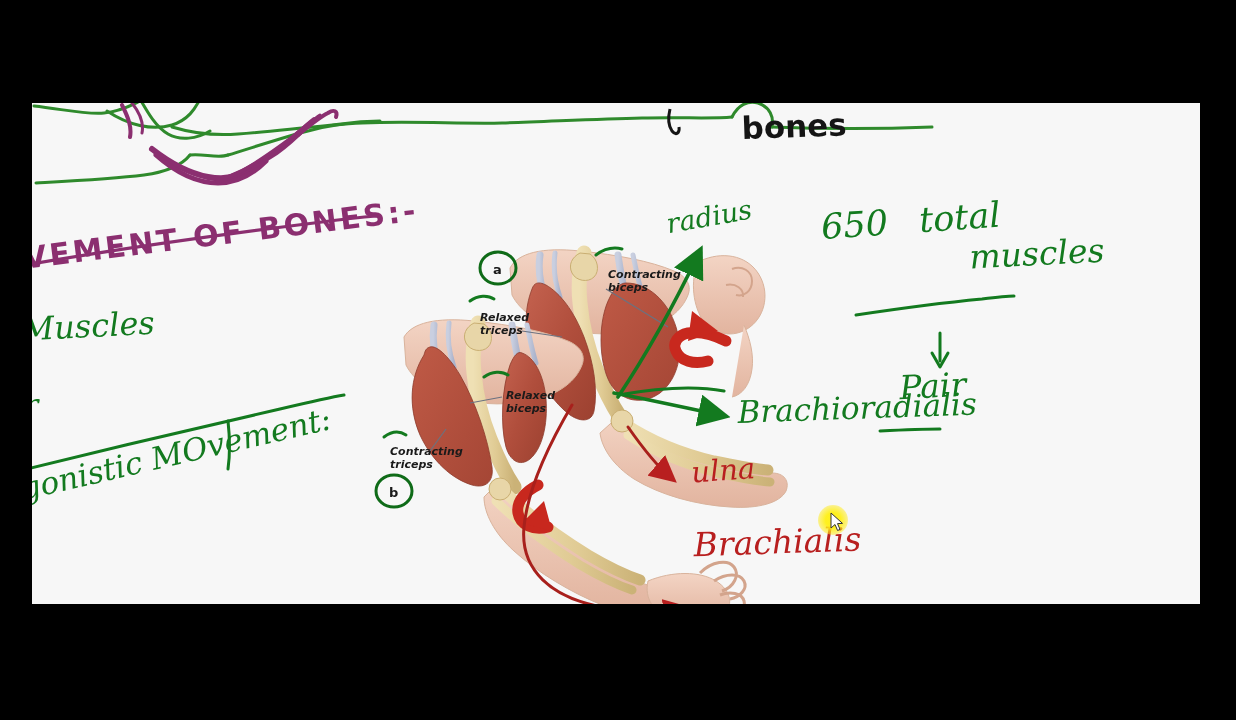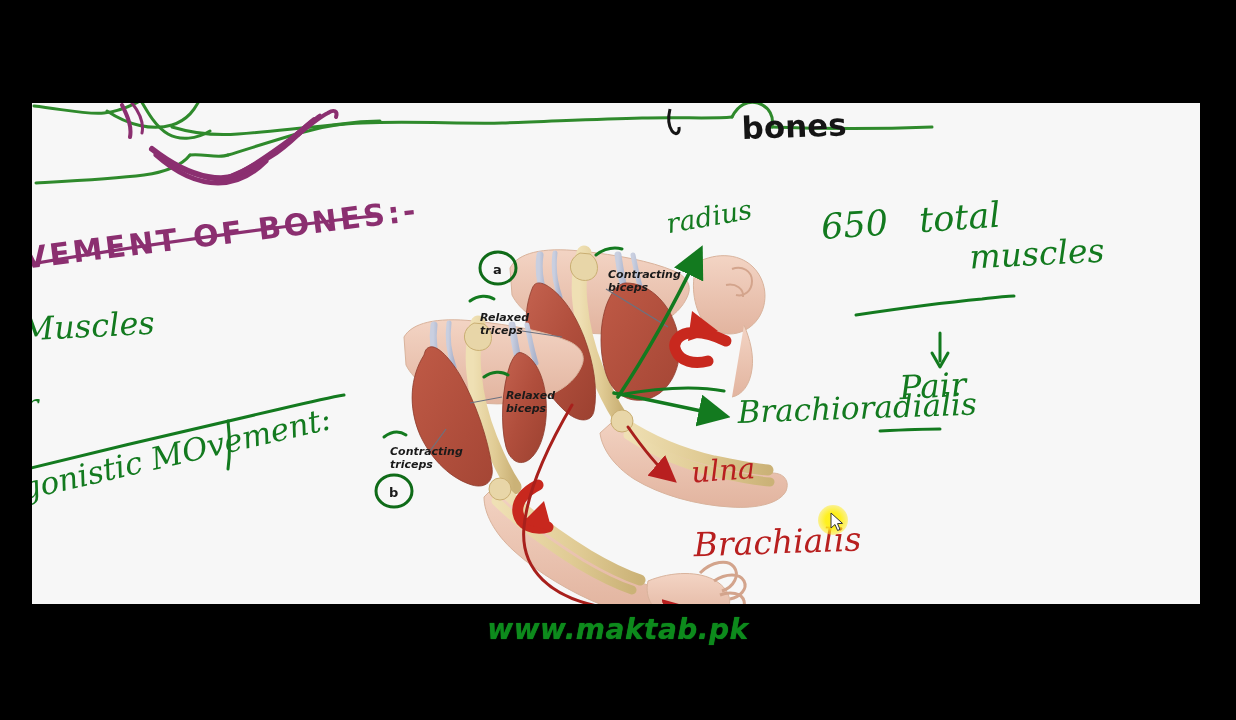--- a/index.html
+++ b/index.html
@@ -298,15 +298,14 @@
       <text class="hw-cursive" x="868" y="295" font-size="33" fill="#137a1f" transform="rotate(-3 890 295)">Pair</text>
 
     </svg>
   </div>
 
   <div id="cursor-hl"></div>
   <svg id="cursor-arrow" viewBox="0 0 14 20">
     <path d="M1,1 L1,16 L5,12.5 L7.6,18.5 L10,17.4 L7.5,11.6 L12.5,11.4 Z" fill="#ffffff" stroke="#333333" stroke-width="1"></path>
   </svg>
 
-  <div id="watermark">www.maktab.pk</div>
 
 </div>
 
 </body></html>

